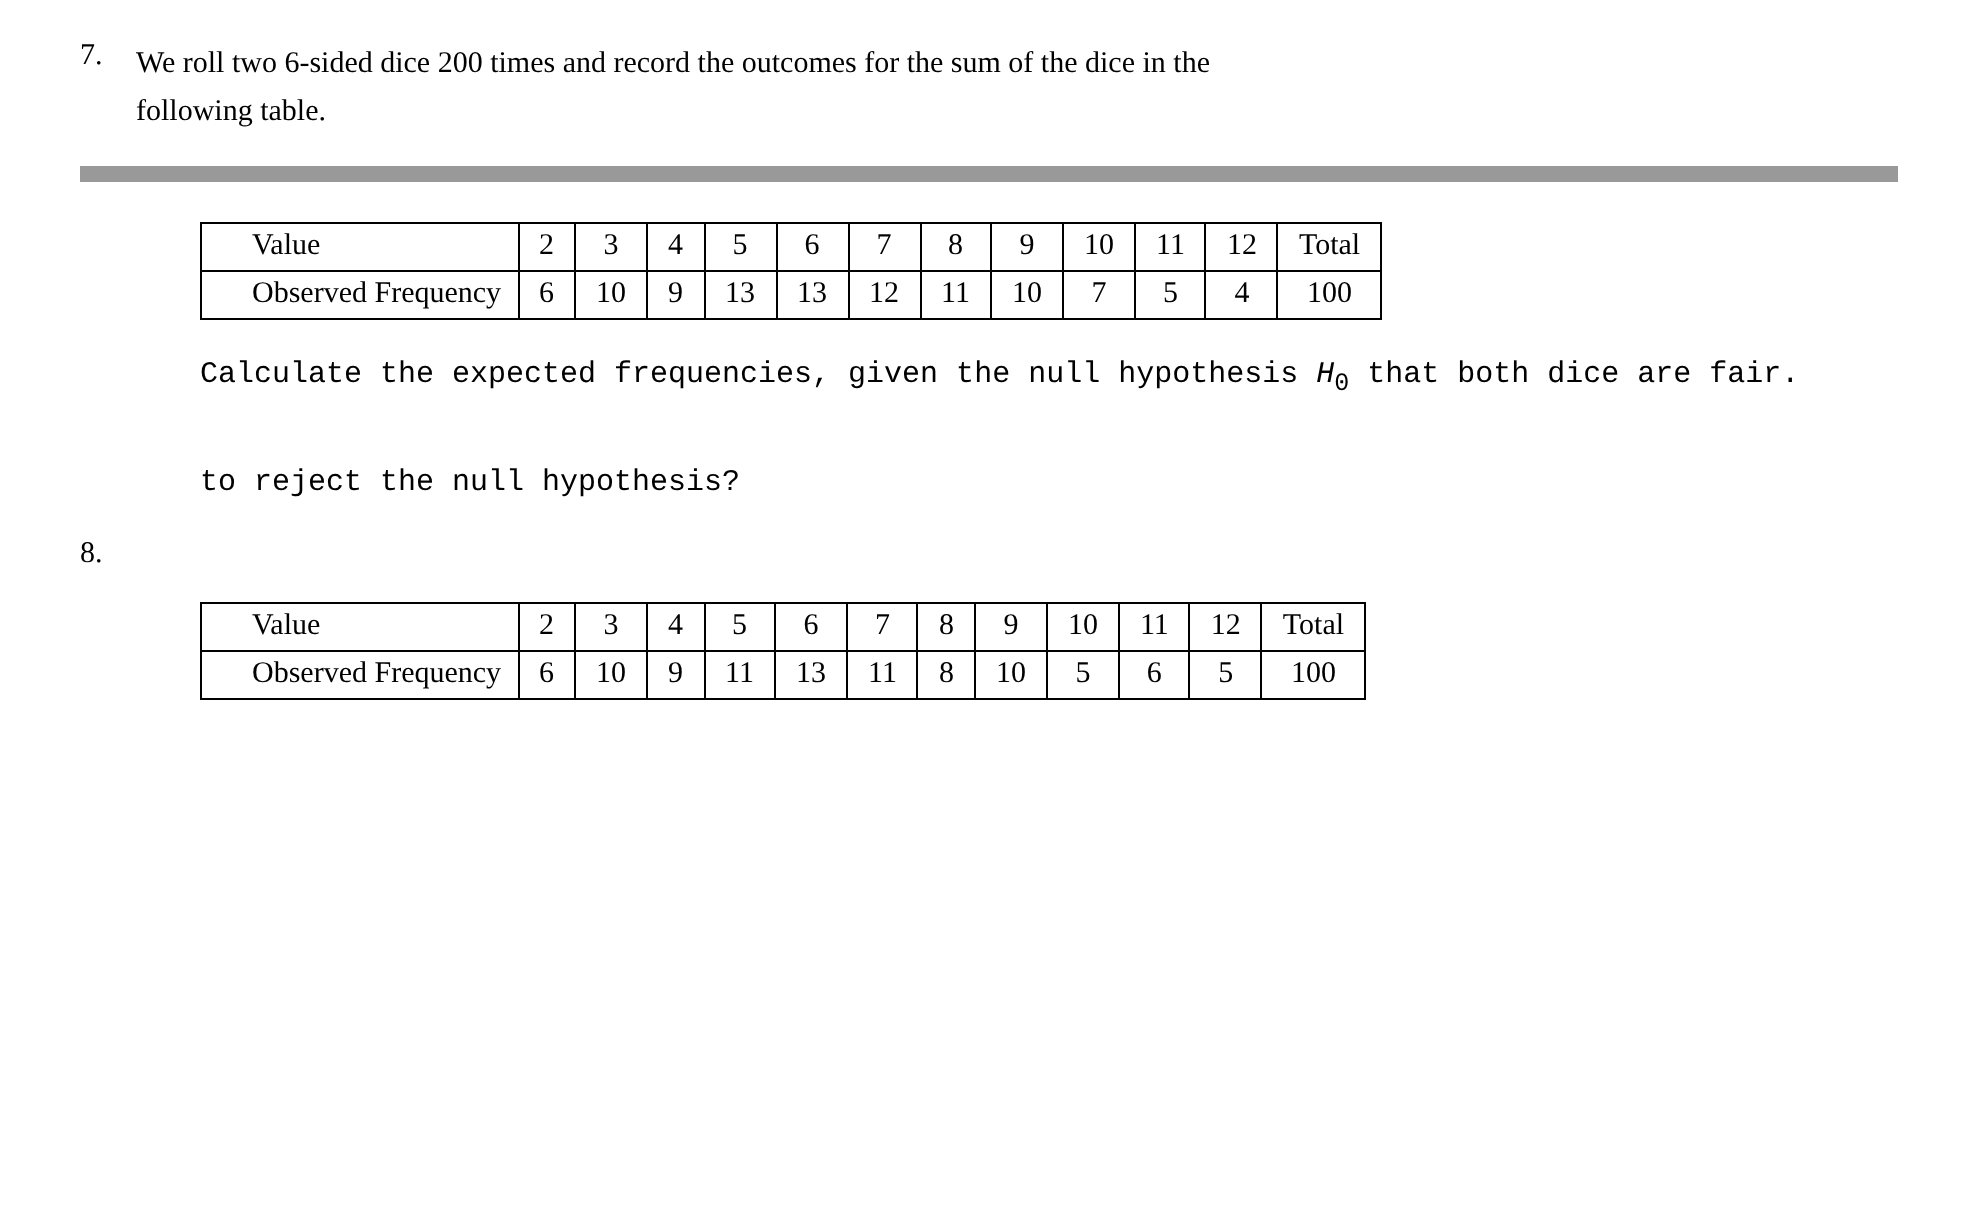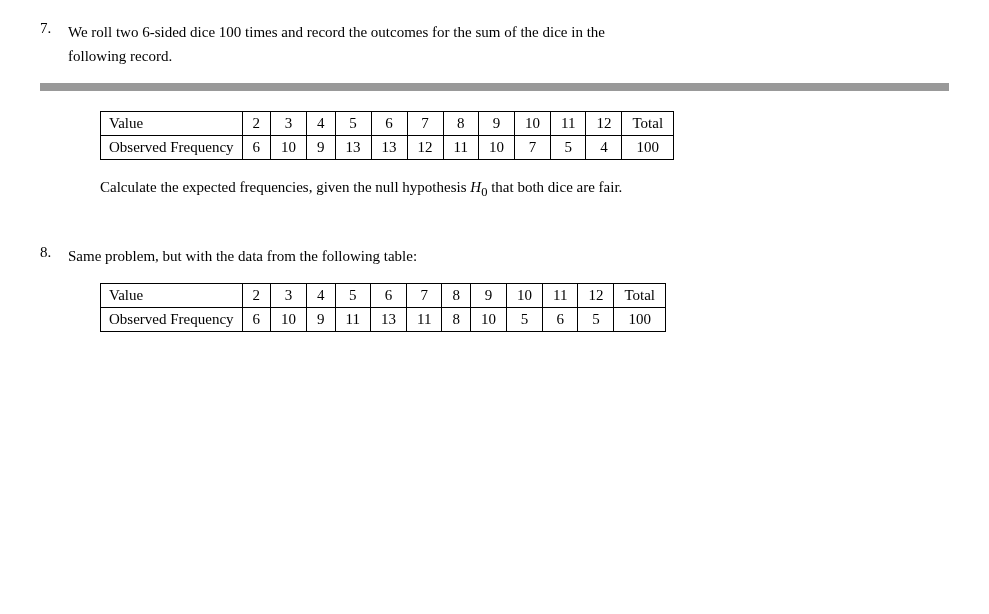--- a/index.html
+++ b/index.html
@@ -55,28 +55,29 @@
 
     table td, table th {
       border: 1px solid #000;
       padding: 3px 10px;
       text-align: center;
       white-space: nowrap;
     }
 
     table td:first-child, table th:first-child {
       text-align: left;
-      padding-left: 8px;
+      padding-left: 25px;
       padding-right: 8px;
     }
 
     .description-text {
       margin-left: 60px;
       line-height: 1.7;
       margin-bottom: 15px;
+      font-family: Liberation Mono, monospace;
     }
 
     .problem-8-section {
       margin-top: 10px;
     }
 
     .problem-8-header {
       display: flex;
       gap: 8px;
       margin-bottom: 10px;
@@ -87,22 +88,22 @@
       vertical-align: super;
     }
   </style>
 </head>
 <body>
 
 <div class="problem-section">
   <div class="problem-header">
     <span class="problem-number">7.</span>
     <span class="problem-text">
-      <span>We roll two 6-sided dice 100 times and record the outcomes for the sum of the dice in the</span><br>
-      <span>following record.</span>
+      <span>We roll two 6-sided dice 200 times and record the outcomes for the sum of the dice in the</span><br>
+      <span>following table.</span>
     </span>
   </div>
 </div>
 
 <div class="divider"></div>
 
 <div class="table-container">
   <table>
     <tbody>
       <tr>
@@ -135,26 +136,26 @@
         <td>4</td>
         <td>100</td>
       </tr>
     </tbody>
   </table>
 </div>
 
 <div class="description-text">
   <span>Calculate the expected frequencies, given the null hypothesis <em>H</em><sub>0</sub> that both dice are fair.</span><br>
   <br>
+  <span>to reject the null hypothesis?</span>
 </div>
 
 <div class="problem-8-section">
   <div class="problem-8-header">
     <span class="problem-number">8.</span>
-    <span class="problem-text">Same problem, but with the data from the following table:</span>
   </div>
 
   <div class="table-container">
     <table>
       <tbody>
         <tr>
           <td>Value</td>
           <td>2</td>
           <td>3</td>
           <td>4</td>

